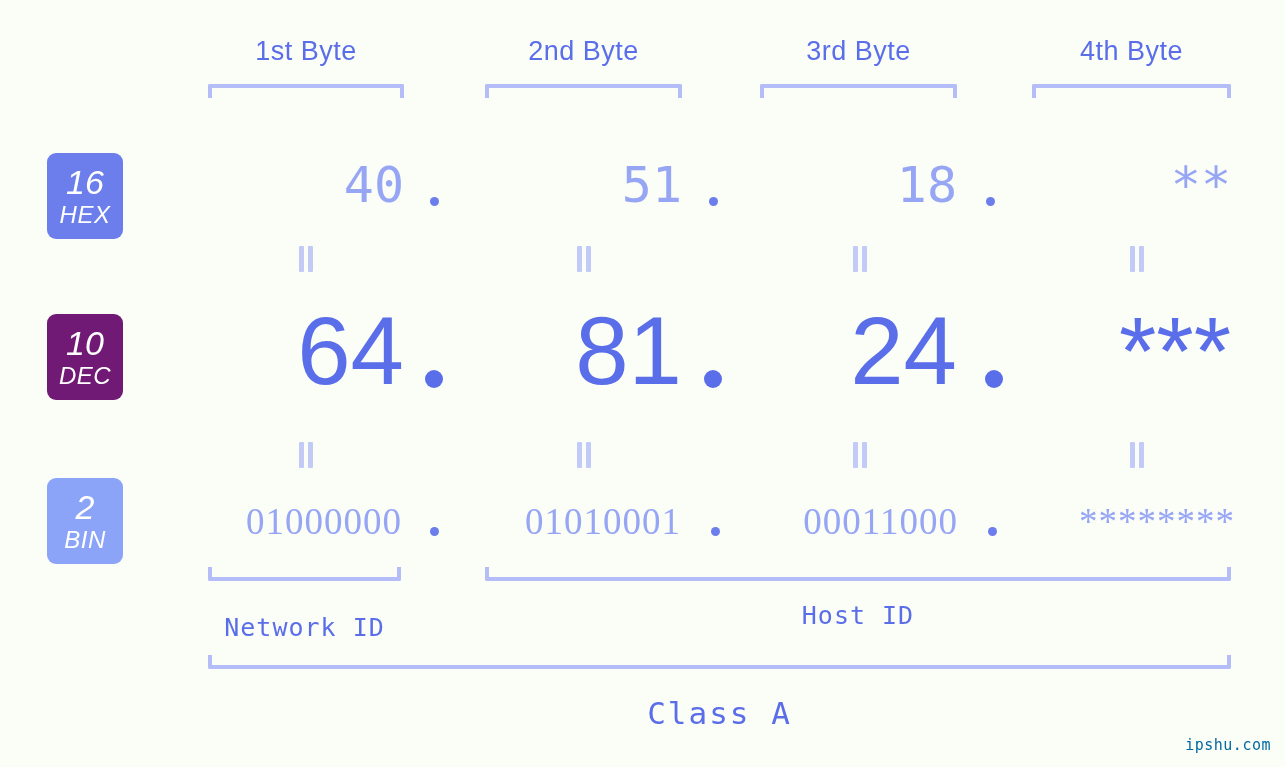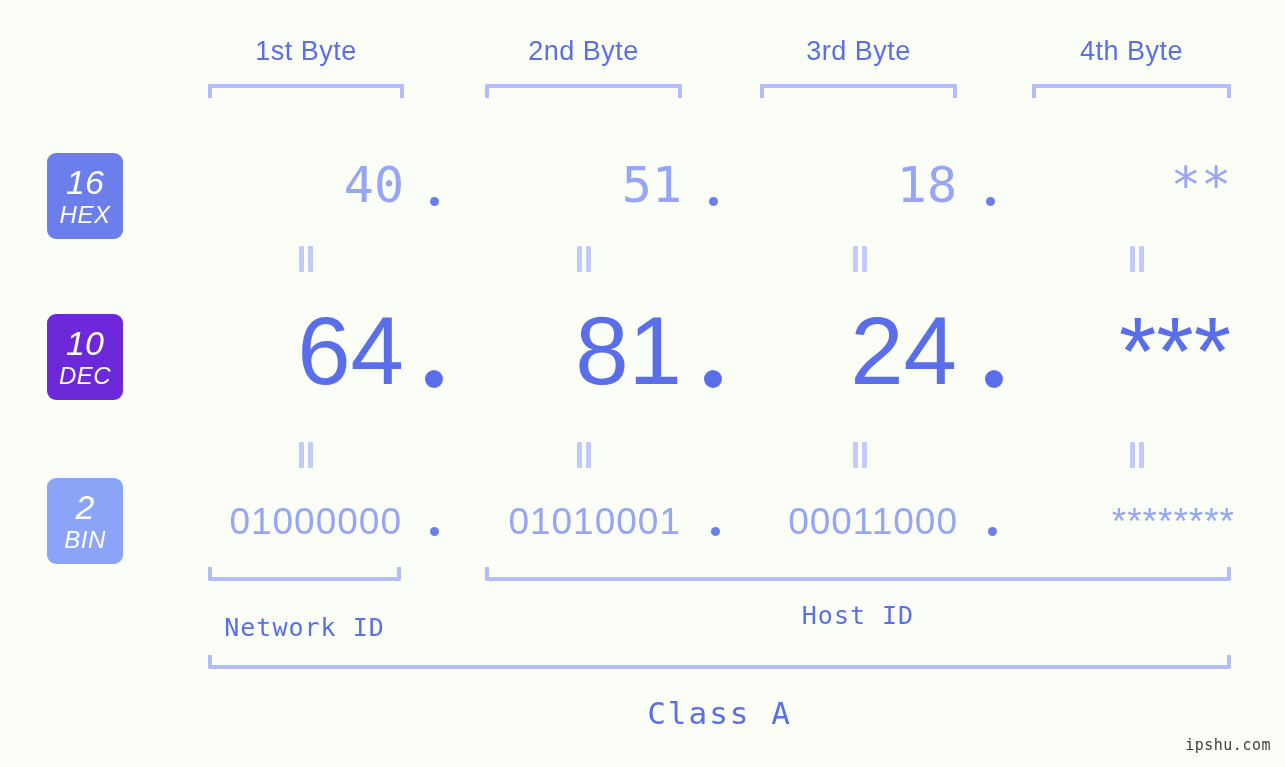--- a/index.html
+++ b/index.html
@@ -72,21 +72,21 @@
     font-weight: 400;
     letter-spacing: 0px;
   }
   .badge .abbr {
     font-size: 24px;
     font-weight: 400;
     margin-top: 4px;
     letter-spacing: 0.5px;
   }
   .badge-hex { background: #6b7eec; top: 153px; left: 47px; }
-  .badge-dec { background: #6d28d9; top: 314px; left: 47px; }
+  .badge-dec { background: #701a75; top: 314px; left: 47px; }
   .badge-bin { background: #8ca4f8; top: 478px; left: 47px; }
 
   
   .cell {
     position: absolute;
     text-align: right;
     white-space: nowrap;
   }
   .row-hex .cell {
     font-family: "DejaVu Sans Mono", monospace;
@@ -95,21 +95,21 @@
     line-height: 1;
   }
   .row-dec .cell {
     font-family: "Liberation Sans", sans-serif;
     font-size: 96px;
     color: #5b6ee9;
     line-height: 1;
     font-weight: 400;
   }
   .row-bin .cell {
-    font-family: Liberation Sans, sans-serif;
+    font-family: Liberation Serif, serif;
     font-size: 37px;
     color: #97a6f4;
     line-height: 1;
     letter-spacing: 1px;
   }
 
   
   .dot {
     position: absolute;
     border-radius: 50%;
@@ -155,21 +155,21 @@
     white-space: nowrap;
     letter-spacing: 2px;
   }
 
   .watermark {
     position: absolute;
     right: 14px;
     bottom: 13px;
     font-family: "DejaVu Sans Mono", monospace;
     font-size: 15px;
-    color: #404040;
+    color: #0369a1;
     letter-spacing: 0.5px;
   }
 </style>
 </head>
 <body>
 
 <div class="stage">
 
   <div class="byte-label" style="left:208px; top:36px; width:196px;">1st Byte</div>
   <div class="byte-label" style="left:485px; top:36px; width:197px;">2nd Byte</div>

